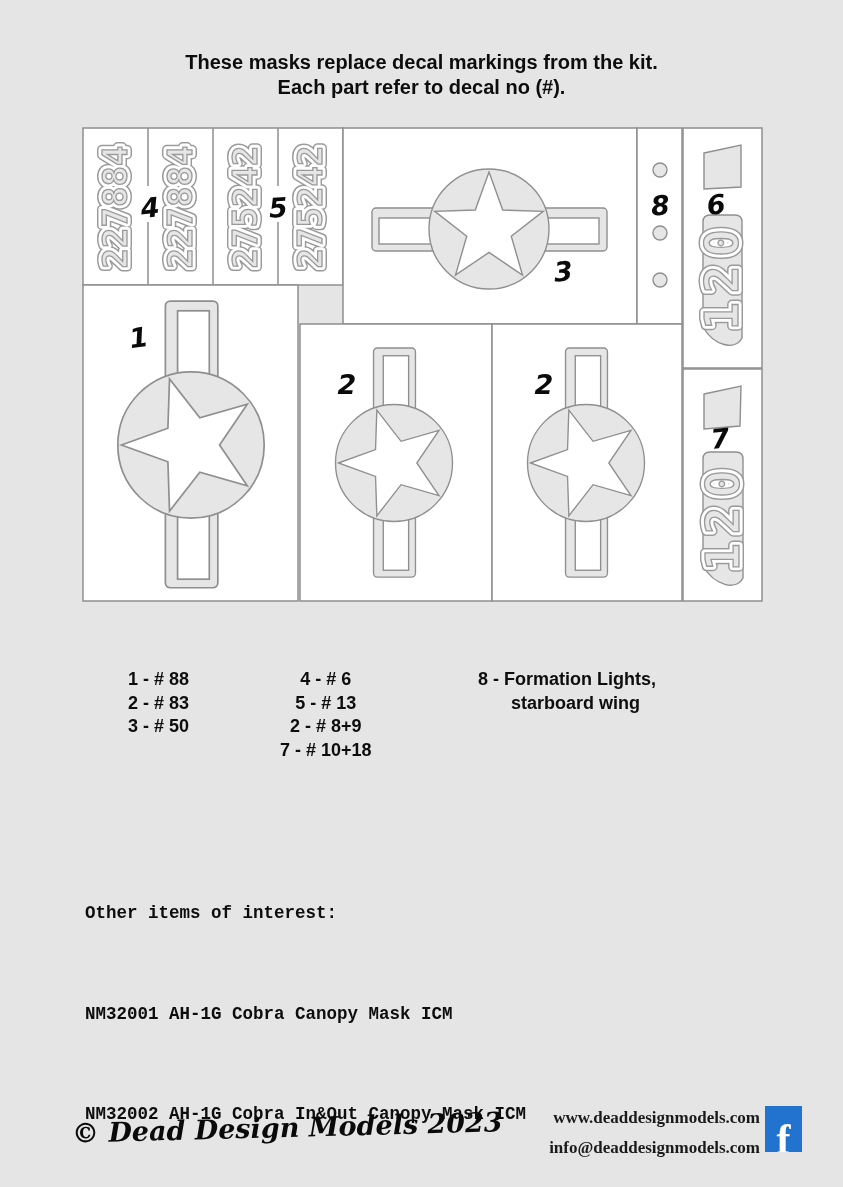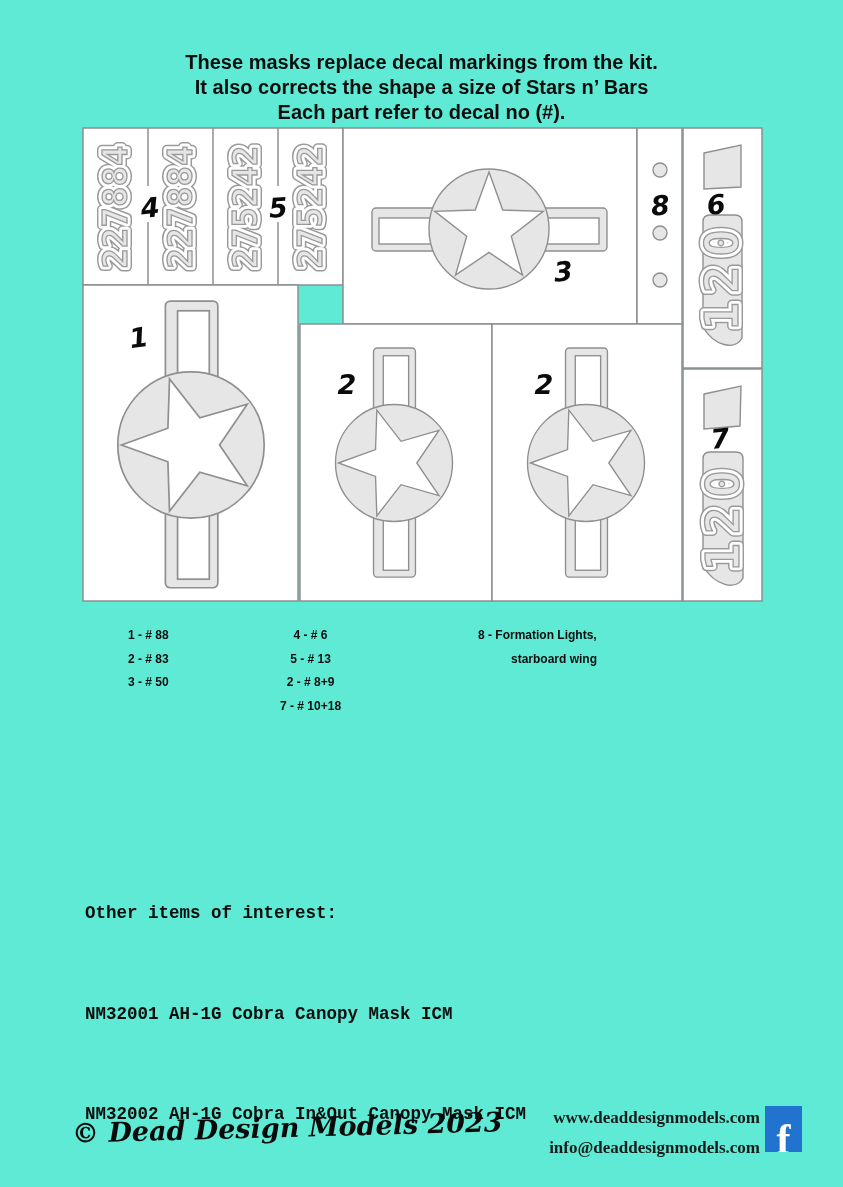--- a/index.html
+++ b/index.html
@@ -1,16 +1,16 @@
 <!DOCTYPE html>
 <html><head>
 <meta charset="utf-8">
 <style>
   html,body{margin:0;padding:0;background:#ffffff;}
-  #page{position:relative;width:843px;height:1187px;background:#5eead4;overflow:hidden;
+  #page{position:relative;width:843px;height:1187px;background:#e5e5e5;overflow:hidden;
         font-family:"Liberation Sans", sans-serif;color:#111;}
   
   .intro{position:absolute;left:0;top:50px;width:843px;text-align:center;
          font-size:20px;font-weight:bold;line-height:25px;color:#0d0d0d;}
   
   svg.diagram{position:absolute;left:0;top:0;}
   .box{fill:#ffffff;stroke:#8f8f8f;stroke-width:1.5;}
   .divline{stroke:#8f8f8f;stroke-width:1.5;}
   .mask{fill:#e6e6e6;stroke:#8f8f8f;stroke-width:1.4;}
   .cut{fill:#ffffff;stroke:#8f8f8f;stroke-width:1.4;}
@@ -18,21 +18,21 @@
   .hand{font-family:"DejaVu Sans", sans-serif;font-weight:bold;font-style:italic;
         font-size:27px;fill:#0a0a0a;text-anchor:middle;}
   .sn{font-family:"DejaVu Sans Mono", monospace;font-weight:bold;font-size:34px;
       text-anchor:middle;}
   .fn{font-family:"DejaVu Sans Mono", monospace;font-weight:bold;font-size:46px;
       letter-spacing:9px;text-anchor:middle;}
   .st-outer{fill:none;stroke:#9a9a9a;stroke-width:10;stroke-linejoin:round;stroke-linecap:round;}
   .st-white{fill:none;stroke:#ffffff;stroke-width:7;stroke-linejoin:round;stroke-linecap:round;}
   .st-glyph{fill:#e6e6e6;stroke:#9a9a9a;stroke-width:1.3;}
   
-  .legend-col{position:absolute;font-size:12px;font-weight:bold;line-height:23.5px;color:#0d0d0d;}
+  .legend-col{position:absolute;font-size:18px;font-weight:bold;line-height:23.5px;color:#0d0d0d;margin-top:44px;}
   .legend-col .indent{padding-left:33px;}
   
   .items{position:absolute;left:85px;top:830px;
          font-family:"Liberation Mono", monospace;font-weight:bold;
          font-size:17.5px;line-height:33.5px;color:#0d0d0d;white-space:pre;}
   
   .copyright{position:absolute;left:72px;top:1112px;
              font-family:"DejaVu Serif", serif;font-style:italic;font-weight:bold;
              font-size:27px;letter-spacing:0px;color:#0a0a0a;transform:rotate(-1.5deg);}
   .contact{position:absolute;left:440px;top:1103px;width:320px;text-align:right;
@@ -43,21 +43,20 @@
   .fb span{font-family:"Liberation Serif", serif;font-weight:bold;font-size:42px;
            color:#ffffff;line-height:40px;margin-bottom:-7px;}
 </style>
 </head>
 <body>
 
 <div id="page">
 
   <div class="intro">
     <div>These masks replace decal markings from the kit.</div>
-    <div>It also corrects the shape a size of Stars n’ Bars</div>
     <div>Each part refer to decal no (#).</div>
   </div>
 
   <svg class="diagram" width="843" height="1187" viewBox="0 0 843 1187">
     <defs>
       <g id="roundel">
         <rect class="mask" x="-117" y="-21" width="235" height="43" rx="4"></rect>
         <rect class="cut" x="-110" y="-11" width="62" height="26"></rect>
         <rect class="cut" x="48" y="-11" width="62" height="26"></rect>
         <circle class="mask" cx="0" cy="0" r="60"></circle>

